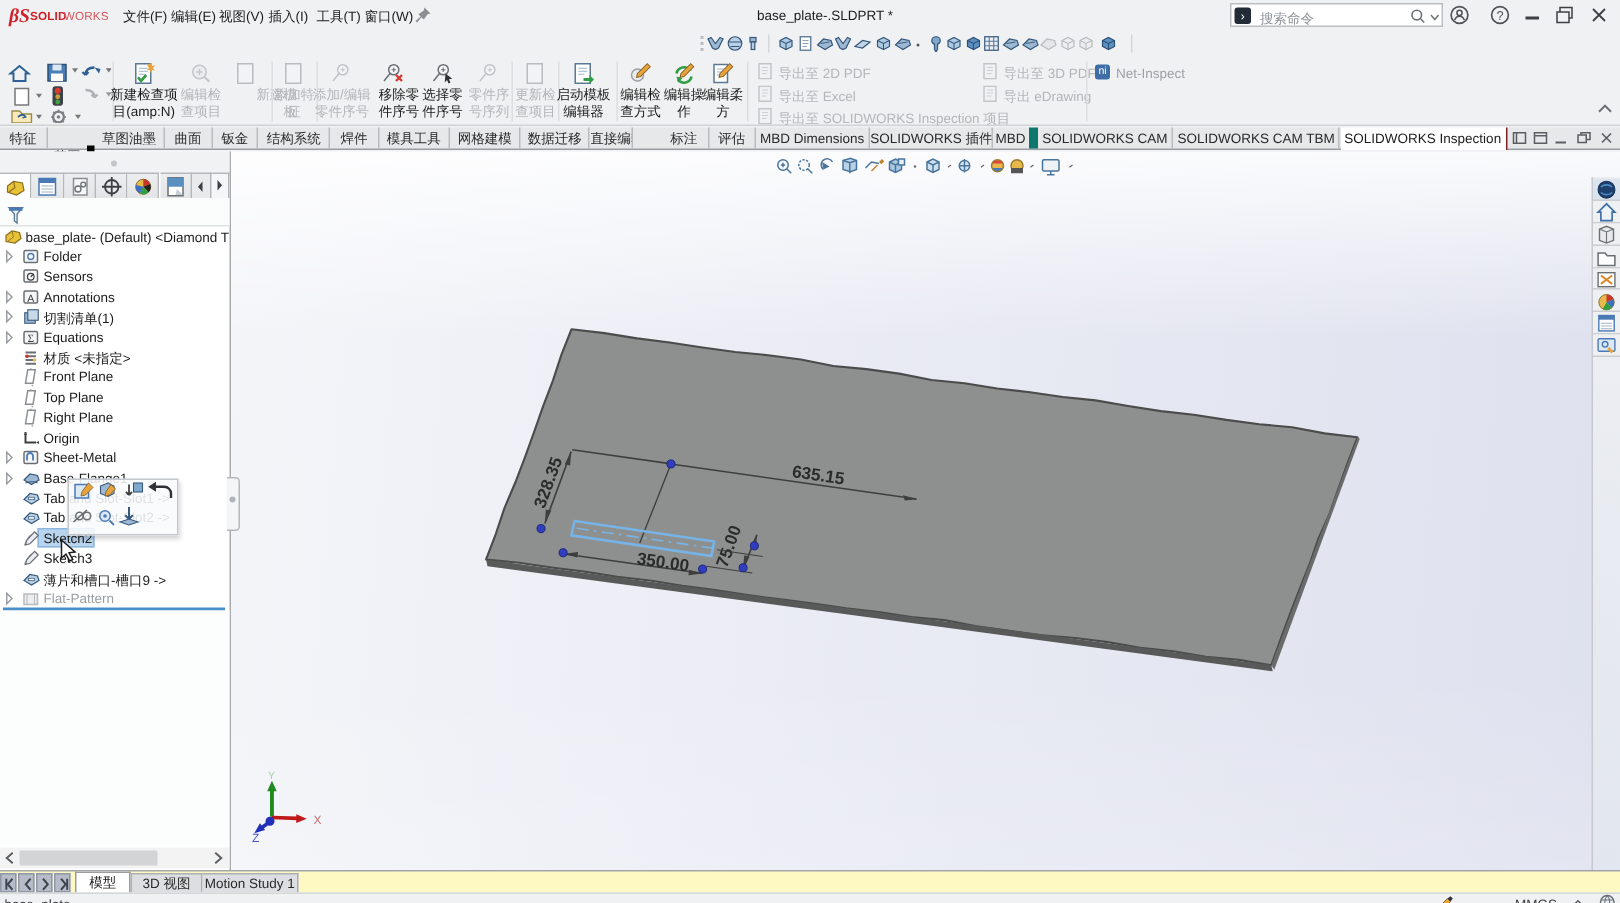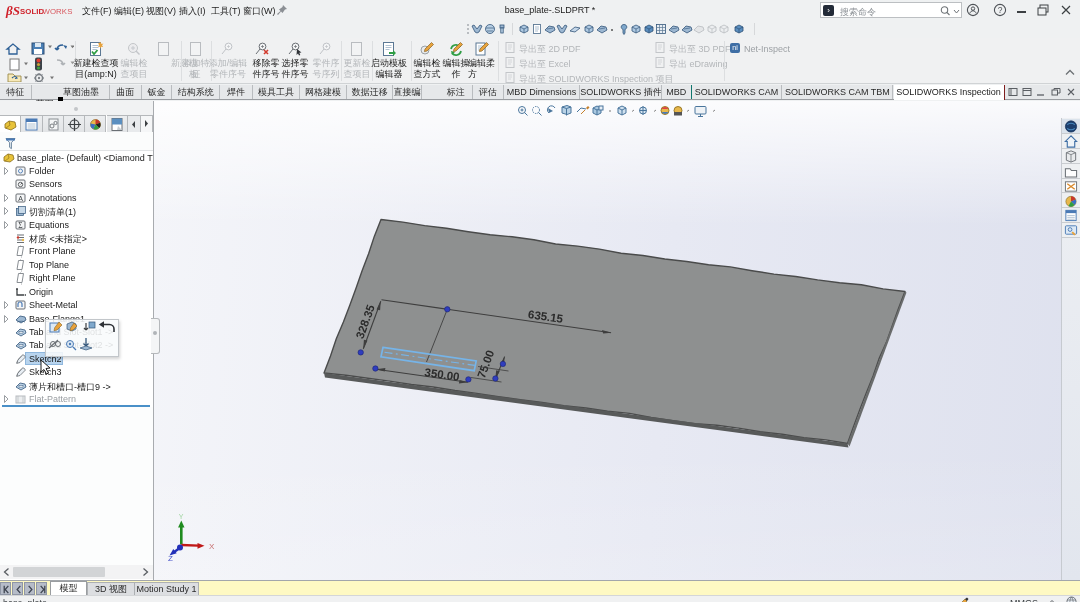--- a/index.html
+++ b/index.html
@@ -237,21 +237,21 @@
       <path d="M3 8a5 5 0 019-2m1 4a5 5 0 01-9 2" fill="none" stroke="#2f9e44" stroke-width="1.7"></path>
       <path d="M12 2l1 4-4-1zM4 14l-1-4 4 1z" fill="#2f9e44"></path>
       <path d="M14.5 3.5l-2-2L6 8l-.6 2.6L8 10z" fill="#e8a33d" stroke="#8a6323" stroke-width="0.7"></path>
     </svg>
     <div class="abs" style="left:422px;top:20px;width:68px;text-align:center;color:#1c1c1c;line-height:10.5px">编辑操<br>作</div>
     <svg class="abs" style="left:474px;top:3px" width="16" height="16" viewBox="0 0 16 16">
       <rect x="2" y="2" width="9" height="12" fill="#fff" stroke="#5b7894"></rect>
       <path d="M4 5h5M4 7h5M4 9h4" stroke="#9db3c6" stroke-width="0.8"></path>
       <path d="M14.5 3.5l-2-2L6 8l-.6 2.6L8 10z" fill="#e8a33d" stroke="#8a6323" stroke-width="0.7"></path>
     </svg>
-    <div class="abs" style="left:468px;top:20px;width:68px;color:#1c1c1c;line-height:10.5px">编辑柔<br>方</div>
+    <div class="abs" style="left:448px;top:20px;width:68px;text-align:center;color:#1c1c1c;line-height:10.5px">编辑柔<br>方</div>
     <div class="sep" style="left:498px;top:3px;height:40px;background:#dcdee0"></div>
     <svg class="abs" style="left:505px;top:4px" width="11" height="11" viewBox="0 0 11 11">
       <rect x="1" y="0.5" width="8" height="10" fill="#f0f1f2" stroke="#c3c6c9"></rect>
       <path d="M3 3h4M3 5h4M3 7h3" stroke="#cdd0d3" stroke-width="0.8"></path>
     </svg>
     <div class="abs" style="left:519px;top:5px;color:#b3b6b9">导出至 2D PDF</div>
     <svg class="abs" style="left:505px;top:19px" width="11" height="11" viewBox="0 0 11 11">
       <rect x="1" y="0.5" width="8" height="10" fill="#f0f1f2" stroke="#c3c6c9"></rect>
       <path d="M3 3h4M3 5h4M3 7h3" stroke="#cdd0d3" stroke-width="0.8"></path>
     </svg>
@@ -275,34 +275,34 @@
     <div class="abs" style="left:730px;top:5px;width:10px;height:10px;background:#3e6ea5;border-radius:2px;color:#fff;font-size:7px;text-align:center;line-height:10px">ni</div>
     <div class="abs" style="left:744px;top:6px;color:#9da1a5">Net-Inspect</div>
     <svg class="abs" style="left:1064px;top:30px" width="12" height="9" viewBox="0 0 12 9">
       <path d="M2 6.5l4-4 4 4" fill="none" stroke="#6d7175" stroke-width="1.3"></path>
     </svg>
   </div>
 
 <div class="abs" id="tabbar" style="left:0;top:85px;width:1080px;height:15px;background:#e6e8ea;border-bottom:1px solid #9a9da1">
     <div class="abs" style="left:0.0px;top:0;width:31.5px;height:14px;border-right:1px solid #b9bcbf;text-align:center;line-height:14px;color:#2a2a2a;white-space:nowrap;overflow:hidden">特征</div>
     <div class="abs" style="left:31.5px;top:12px;width:31.5px;height:14px;border-right:5px solid #000000;text-align:center;line-height:14px;color:#2a2a2a;white-space:nowrap;overflow:hidden">草图</div>
-    <div class="abs" style="left:63.0px;top:0;width:47.0px;height:14px;border-right:1px solid #b9bcbf;text-align:left;line-height:14px;color:#2a2a2a;white-space:nowrap;overflow:hidden">草图油墨</div>
+    <div class="abs" style="left:63.0px;top:0;width:47.0px;height:14px;border-right:1px solid #b9bcbf;text-align:center;line-height:14px;color:#2a2a2a;white-space:nowrap;overflow:hidden">草图油墨</div>
     <div class="abs" style="left:110.0px;top:0;width:31.7px;height:14px;border-right:1px solid #b9bcbf;text-align:center;line-height:14px;color:#2a2a2a;white-space:nowrap;overflow:hidden">曲面</div>
     <div class="abs" style="left:141.7px;top:0;width:30.5px;height:14px;border-right:1px solid #b9bcbf;text-align:center;line-height:14px;color:#2a2a2a;white-space:nowrap;overflow:hidden">钣金</div>
     <div class="abs" style="left:172.2px;top:0;width:48.2px;height:14px;border-right:1px solid #b9bcbf;text-align:center;line-height:14px;color:#2a2a2a;white-space:nowrap;overflow:hidden">结构系统</div>
     <div class="abs" style="left:220.4px;top:0;width:32.4px;height:14px;border-right:1px solid #b9bcbf;text-align:center;line-height:14px;color:#2a2a2a;white-space:nowrap;overflow:hidden">焊件</div>
     <div class="abs" style="left:252.8px;top:0;width:47.2px;height:14px;border-right:1px solid #b9bcbf;text-align:center;line-height:14px;color:#2a2a2a;white-space:nowrap;overflow:hidden">模具工具</div>
     <div class="abs" style="left:300.0px;top:0;width:47.2px;height:14px;border-right:1px solid #b9bcbf;text-align:center;line-height:14px;color:#2a2a2a;white-space:nowrap;overflow:hidden">网格建模</div>
     <div class="abs" style="left:347.2px;top:0;width:46.3px;height:14px;border-right:1px solid #b9bcbf;text-align:center;line-height:14px;color:#2a2a2a;white-space:nowrap;overflow:hidden">数据迁移</div>
     <div class="abs" style="left:393.5px;top:0;width:28px;height:14px;border-right:1px solid #b9bcbf;text-align:right;line-height:14px;color:#2a2a2a;white-space:nowrap;overflow:hidden">直接编辑</div>
     <div class="abs" style="left:440.0px;top:0;width:32.6px;height:14px;border-right:1px solid #b9bcbf;text-align:center;line-height:14px;color:#2a2a2a;white-space:nowrap;overflow:hidden">标注</div>
     <div class="abs" style="left:472.6px;top:0;width:31.1px;height:14px;border-right:1px solid #b9bcbf;text-align:center;line-height:14px;color:#2a2a2a;white-space:nowrap;overflow:hidden">评估</div>
     <div class="abs" style="left:503.7px;top:0;width:76.5px;height:14px;border-right:1px solid #b9bcbf;text-align:center;line-height:14px;color:#2a2a2a;white-space:nowrap;overflow:hidden">MBD Dimensions</div>
     <div class="abs" style="left:580.2px;top:0;width:81.6px;height:14px;border-right:1px solid #b9bcbf;text-align:center;line-height:14px;color:#2a2a2a;white-space:nowrap;overflow:hidden">SOLIDWORKS 插件</div>
-    <div class="abs" style="left:661.8px;top:0;width:29.9px;height:14px;border-right:1px solid #0f766e;text-align:center;line-height:14px;color:#2a2a2a;white-space:nowrap;overflow:hidden">MBD</div>
+    <div class="abs" style="left:661.8px;top:0;width:29.9px;height:14px;border-right:6px solid #0f766e;text-align:center;line-height:14px;color:#2a2a2a;white-space:nowrap;overflow:hidden">MBD</div>
     <div class="abs" style="left:691.7px;top:0;width:90.7px;height:14px;border-right:1px solid #b9bcbf;text-align:center;line-height:14px;color:#2a2a2a;white-space:nowrap;overflow:hidden">SOLIDWORKS CAM</div>
     <div class="abs" style="left:782.4px;top:0;width:111.1px;height:14px;border-right:1px solid #b9bcbf;text-align:center;line-height:14px;color:#2a2a2a;white-space:nowrap;overflow:hidden">SOLIDWORKS CAM TBM</div>
     <div class="abs" style="left:893.5px;top:0;width:111px;height:15px;background:#fff;border-right:1px solid #7f1d1d;text-align:center;line-height:14px;color:#1c1c1c;white-space:nowrap;overflow:hidden">SOLIDWORKS Inspection</div>
     <svg class="abs" style="left:1008px;top:2px" width="70" height="11" viewBox="0 0 70 11">
 <g stroke="#5a5e63" fill="none" stroke-width="1">
 <rect x="1" y="1.5" width="8" height="7"></rect>
         <path d="M3 1.5v7"></path>
 <rect x="15" y="1.5" width="8" height="7"></rect>
         <path d="M15 3.5h8"></path>
 <path d="M29 8h7" stroke-width="1.3"></path>

